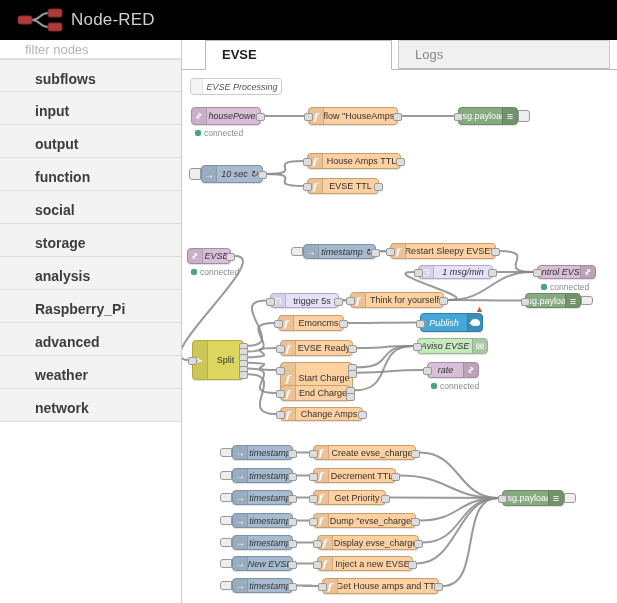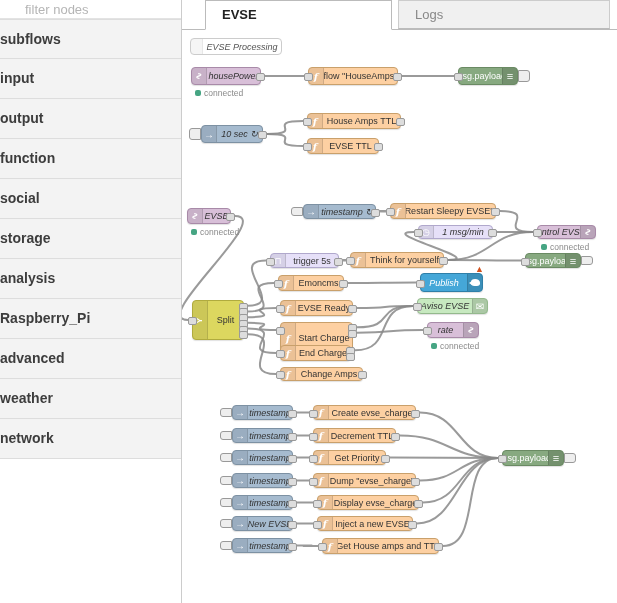--- a/index.html
+++ b/index.html
@@ -12,21 +12,21 @@
   .app-title { color:#d0d0d0; font-size:17px; margin-left:6px; letter-spacing:0.2px; }
 
   
   .bodyrow { flex:1; display:flex; min-height:0; }
 
   
   .sidebar { width:182px; flex:0 0 182px; background:#fff; border-right:1px solid #ccc; display:flex; flex-direction:column; }
   .filterbox { height:19px; display:flex; align-items:center; border-bottom:1px solid #e3e3e3; }
   .filterbox input { border:none; outline:none; width:150px; margin-left:25px; font-size:13px; color:#555; font-family:"Liberation Sans",sans-serif; }
   .filterbox input::placeholder { color:#b5b5b5; }
-  .palette-item { height:40px; line-height:38.5px; background:#f3f3f3; border-bottom:1px solid #ddd; font-size:14px; font-weight:bold; color:#3d3d3d; cursor:pointer; }
+  .palette-item { height:33px; line-height:38.5px; background:#f3f3f3; border-bottom:1px solid #ddd; font-size:14px; font-weight:bold; color:#3d3d3d; padding-left:35px; cursor:pointer; }
   .palette-item:first-of-type { border-top:1px solid #ddd; }
 
   
   .main { flex:1; display:flex; flex-direction:column; min-width:0; }
   .tabbar { height:30px; flex:0 0 30px; background:#fff; border-bottom:1px solid #bbb; display:flex; align-items:stretch; padding-left:23px; position:relative; }
   .tab { width:212px; font-size:13px; color:#888; background:#f0f0f0; border:1px solid #ccc; border-bottom:1px solid #bbb; padding-left:16px; line-height:27px; margin-right:6px; cursor:pointer; overflow:hidden; white-space:nowrap; }
   .tab.active { width:187px; background:#fff; color:#222; font-weight:bold; border:1px solid #bbb; border-bottom:1px solid #fff; margin-bottom:-1px; z-index:2; }
 
   
   .canvas { position:relative; flex:1; background:#fff; overflow:hidden; }
@@ -60,20 +60,30 @@
   .nbtn.left { left:-13px; border-radius:3px 0 0 3px; }
   .nbtn.right { right:-13px; border-radius:0 3px 3px 0; }
   .status { position:absolute; left:3px; display:flex; align-items:center; font-size:8.5px; color:#8a8a8a; white-space:nowrap; }
   .status .dot { width:6px; height:6px; border-radius:2px; margin-right:3px; }
   .badge { position:absolute; top:-9px; right:-2px; font-size:9px; line-height:9px; color:#d2511d; z-index:4; }
 </style>
 </head>
 <body>
 
 <div class="app">
+  <div class="header">
+    <svg class="logo" viewBox="0 0 48 32">
+      <path d="M15 16 C 23 16 23 9 31 9" stroke="#999" stroke-width="2" fill="none"></path>
+      <path d="M15 16 C 23 16 23 23 31 23" stroke="#999" stroke-width="2" fill="none"></path>
+      <rect x="1" y="12" width="14" height="8" rx="2" fill="#b13a3a" stroke="#7d2a2a"></rect>
+      <rect x="31" y="5" width="14" height="8" rx="2" fill="#b13a3a" stroke="#7d2a2a"></rect>
+      <rect x="31" y="19" width="14" height="8" rx="2" fill="#b13a3a" stroke="#7d2a2a"></rect>
+    </svg>
+    <div class="app-title">Node-RED</div>
+  </div>
 
   <div class="bodyrow">
     <div class="sidebar">
       <div class="filterbox">
         <input type="text" placeholder="filter nodes" style="">
       </div>
       <div>
           <div class="palette-item">subflows</div>
           <div class="palette-item">input</div>
           <div class="palette-item">output</div>

